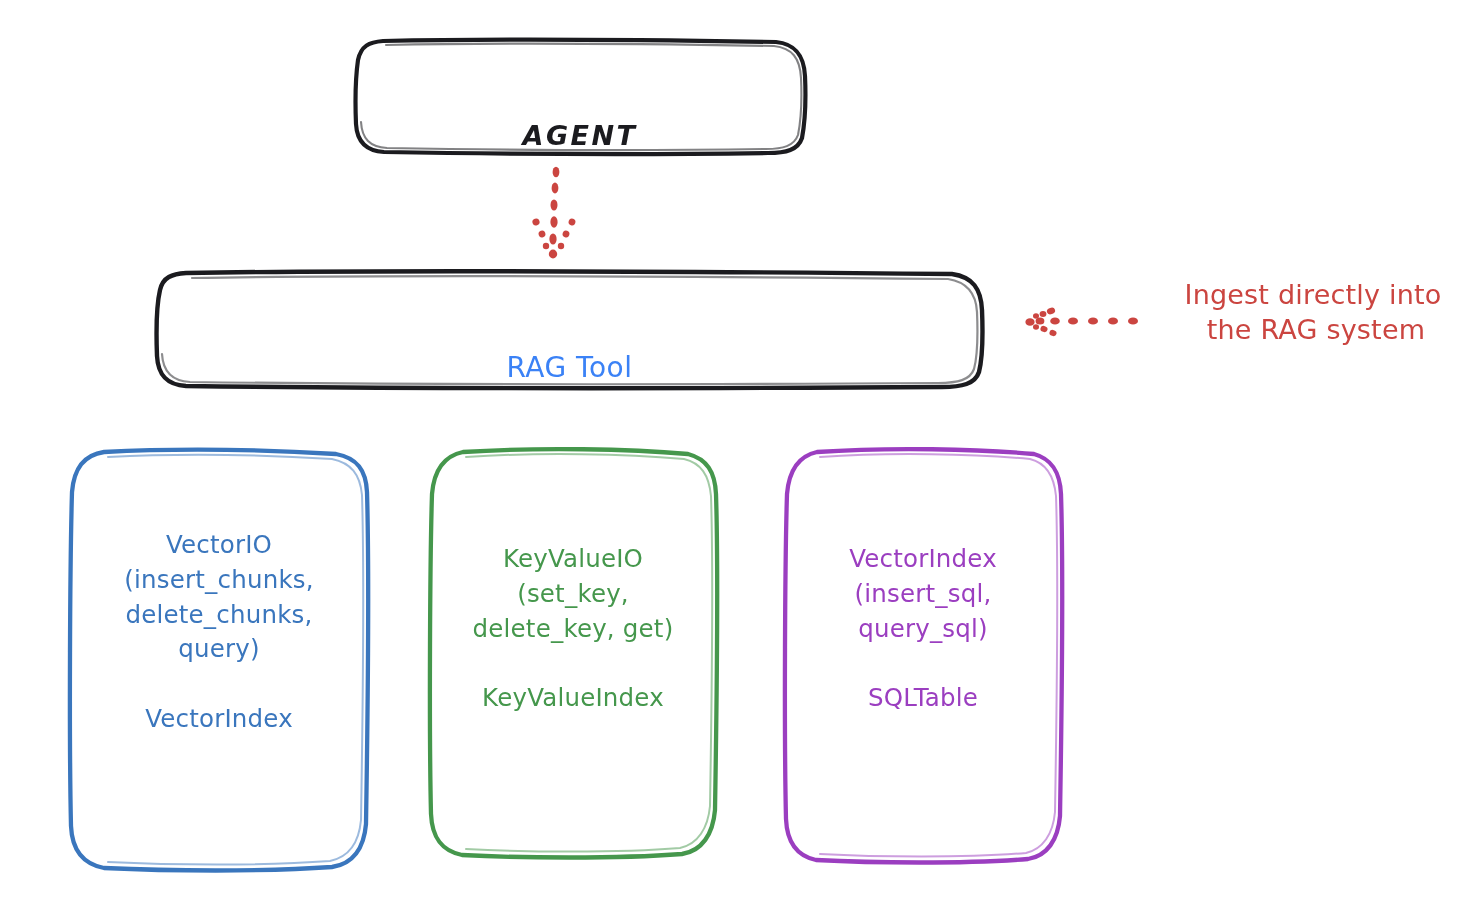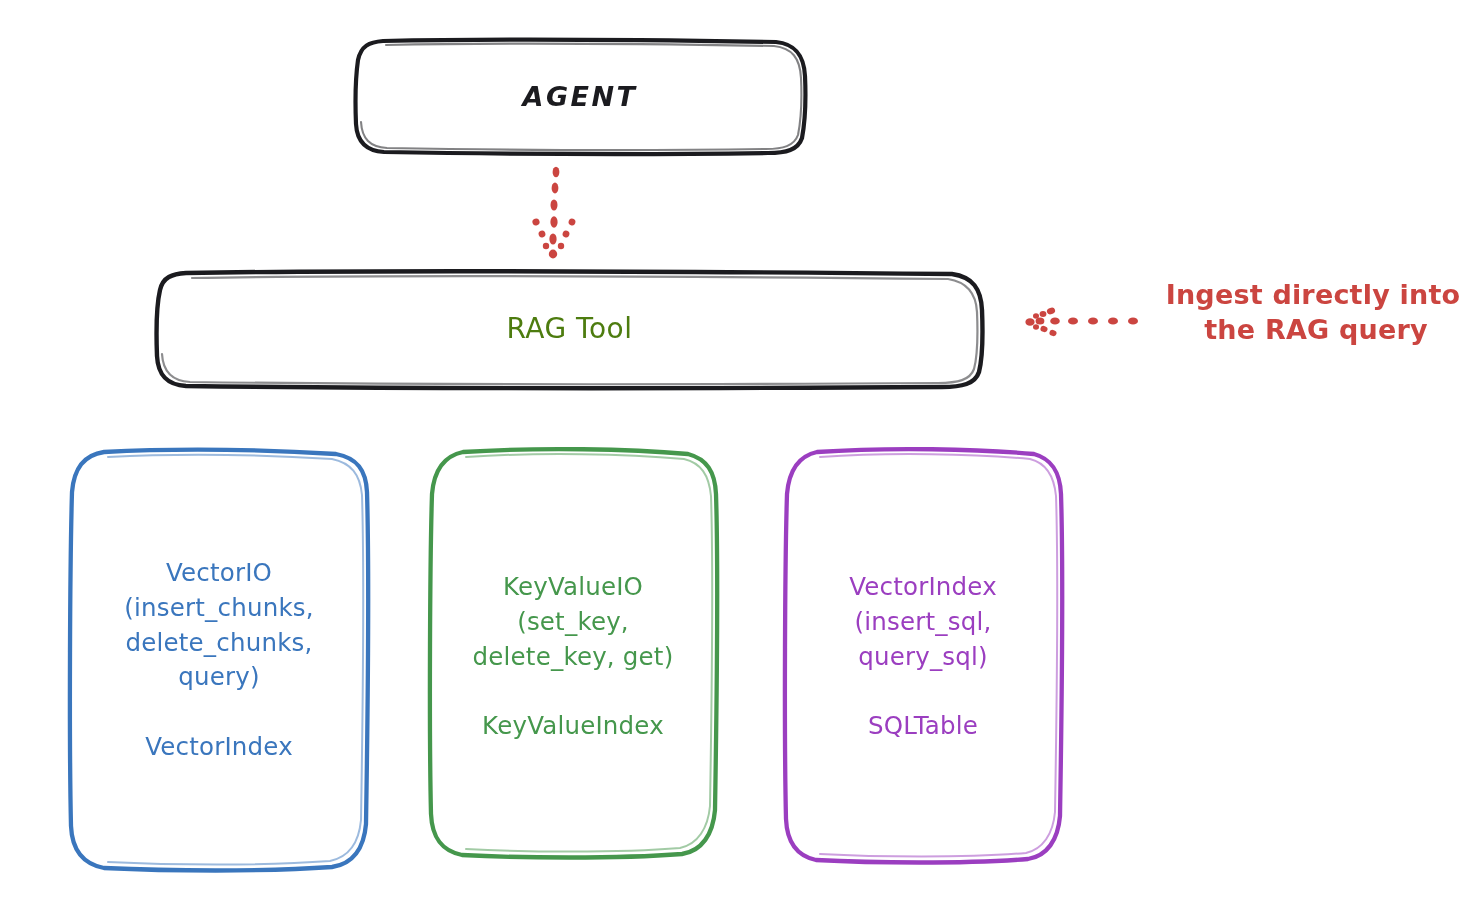--- a/index.html
+++ b/index.html
@@ -19,21 +19,21 @@
     position: absolute;
     inset: 0;
     width: 1484px;
     height: 910px;
   }
 
   .node {
     position: absolute;
     box-sizing: border-box;
     display: flex;
-    align-items: center;
+    align-items: flex-end;
     justify-content: center;
     text-align: center;
     pointer-events: auto;
   }
 
   .node-label {
     position: relative;
     z-index: 3;
     white-space: pre-line;
     line-height: 1.30;
@@ -60,21 +60,21 @@
   #rag-tool-node {
     left: 157px;
     top: 272px;
     width: 825px;
     height: 114px;
   }
   #rag-tool-node .node-label {
     font-family: "DejaVu Sans", sans-serif;
     font-size: 28px;
     font-weight: 500;
-    color: #4d7c0f;
+    color: #3b82f6;
     letter-spacing: 0.5px;
   }
 
   
   #vector-io-node {
     left: 70px;
     top: 450px;
     width: 298px;
     height: 421px;
     align-items: flex-start;
@@ -96,36 +96,35 @@
     height: 411px;
     align-items: flex-start;
     padding-top: 92px;
   }
 
   .store-label {
     font-family: "DejaVu Sans", sans-serif;
     font-size: 25px;
     font-weight: 500;
     line-height: 1.42;
-    margin-top: 28px;
   }
   #vector-io-node .store-label { color: #3a76bd; font-size: 24.5px; }
   #key-value-io-node .store-label { color: #45974c; font-size: 24.5px; }
   #relational-io-node .store-label { color: #9b3ec0; font-size: 24.5px; }
 
   
   #ingest-annotation {
     position: absolute;
     left: 1148px;
     top: 278px;
     width: 330px;
     color: #cb4540;
     font-family: "DejaVu Sans", sans-serif;
     font-size: 27px;
-    font-weight: 700;
+    font-weight: 400;
     line-height: 1.28;
     text-align: center;
     letter-spacing: 0.2px;
   }
   #ingest-annotation .ann-line { display: block; }
   #ingest-annotation .ann-line.l2 { padding-left: 6px; }
 </style>
 </head>
 <body>
 
@@ -244,14 +243,14 @@
 <div class="node" id="relational-io-node">
   <span class="node-label store-label">VectorIndex
 (insert_sql,
 query_sql)
 
 SQLTable</span>
 </div>
 
 <div id="ingest-annotation">
   <span class="ann-line l1">Ingest directly into</span>
-  <span class="ann-line l2">the RAG query</span>
+  <span class="ann-line l2">the RAG system</span>
 </div>
 
 </body></html>

